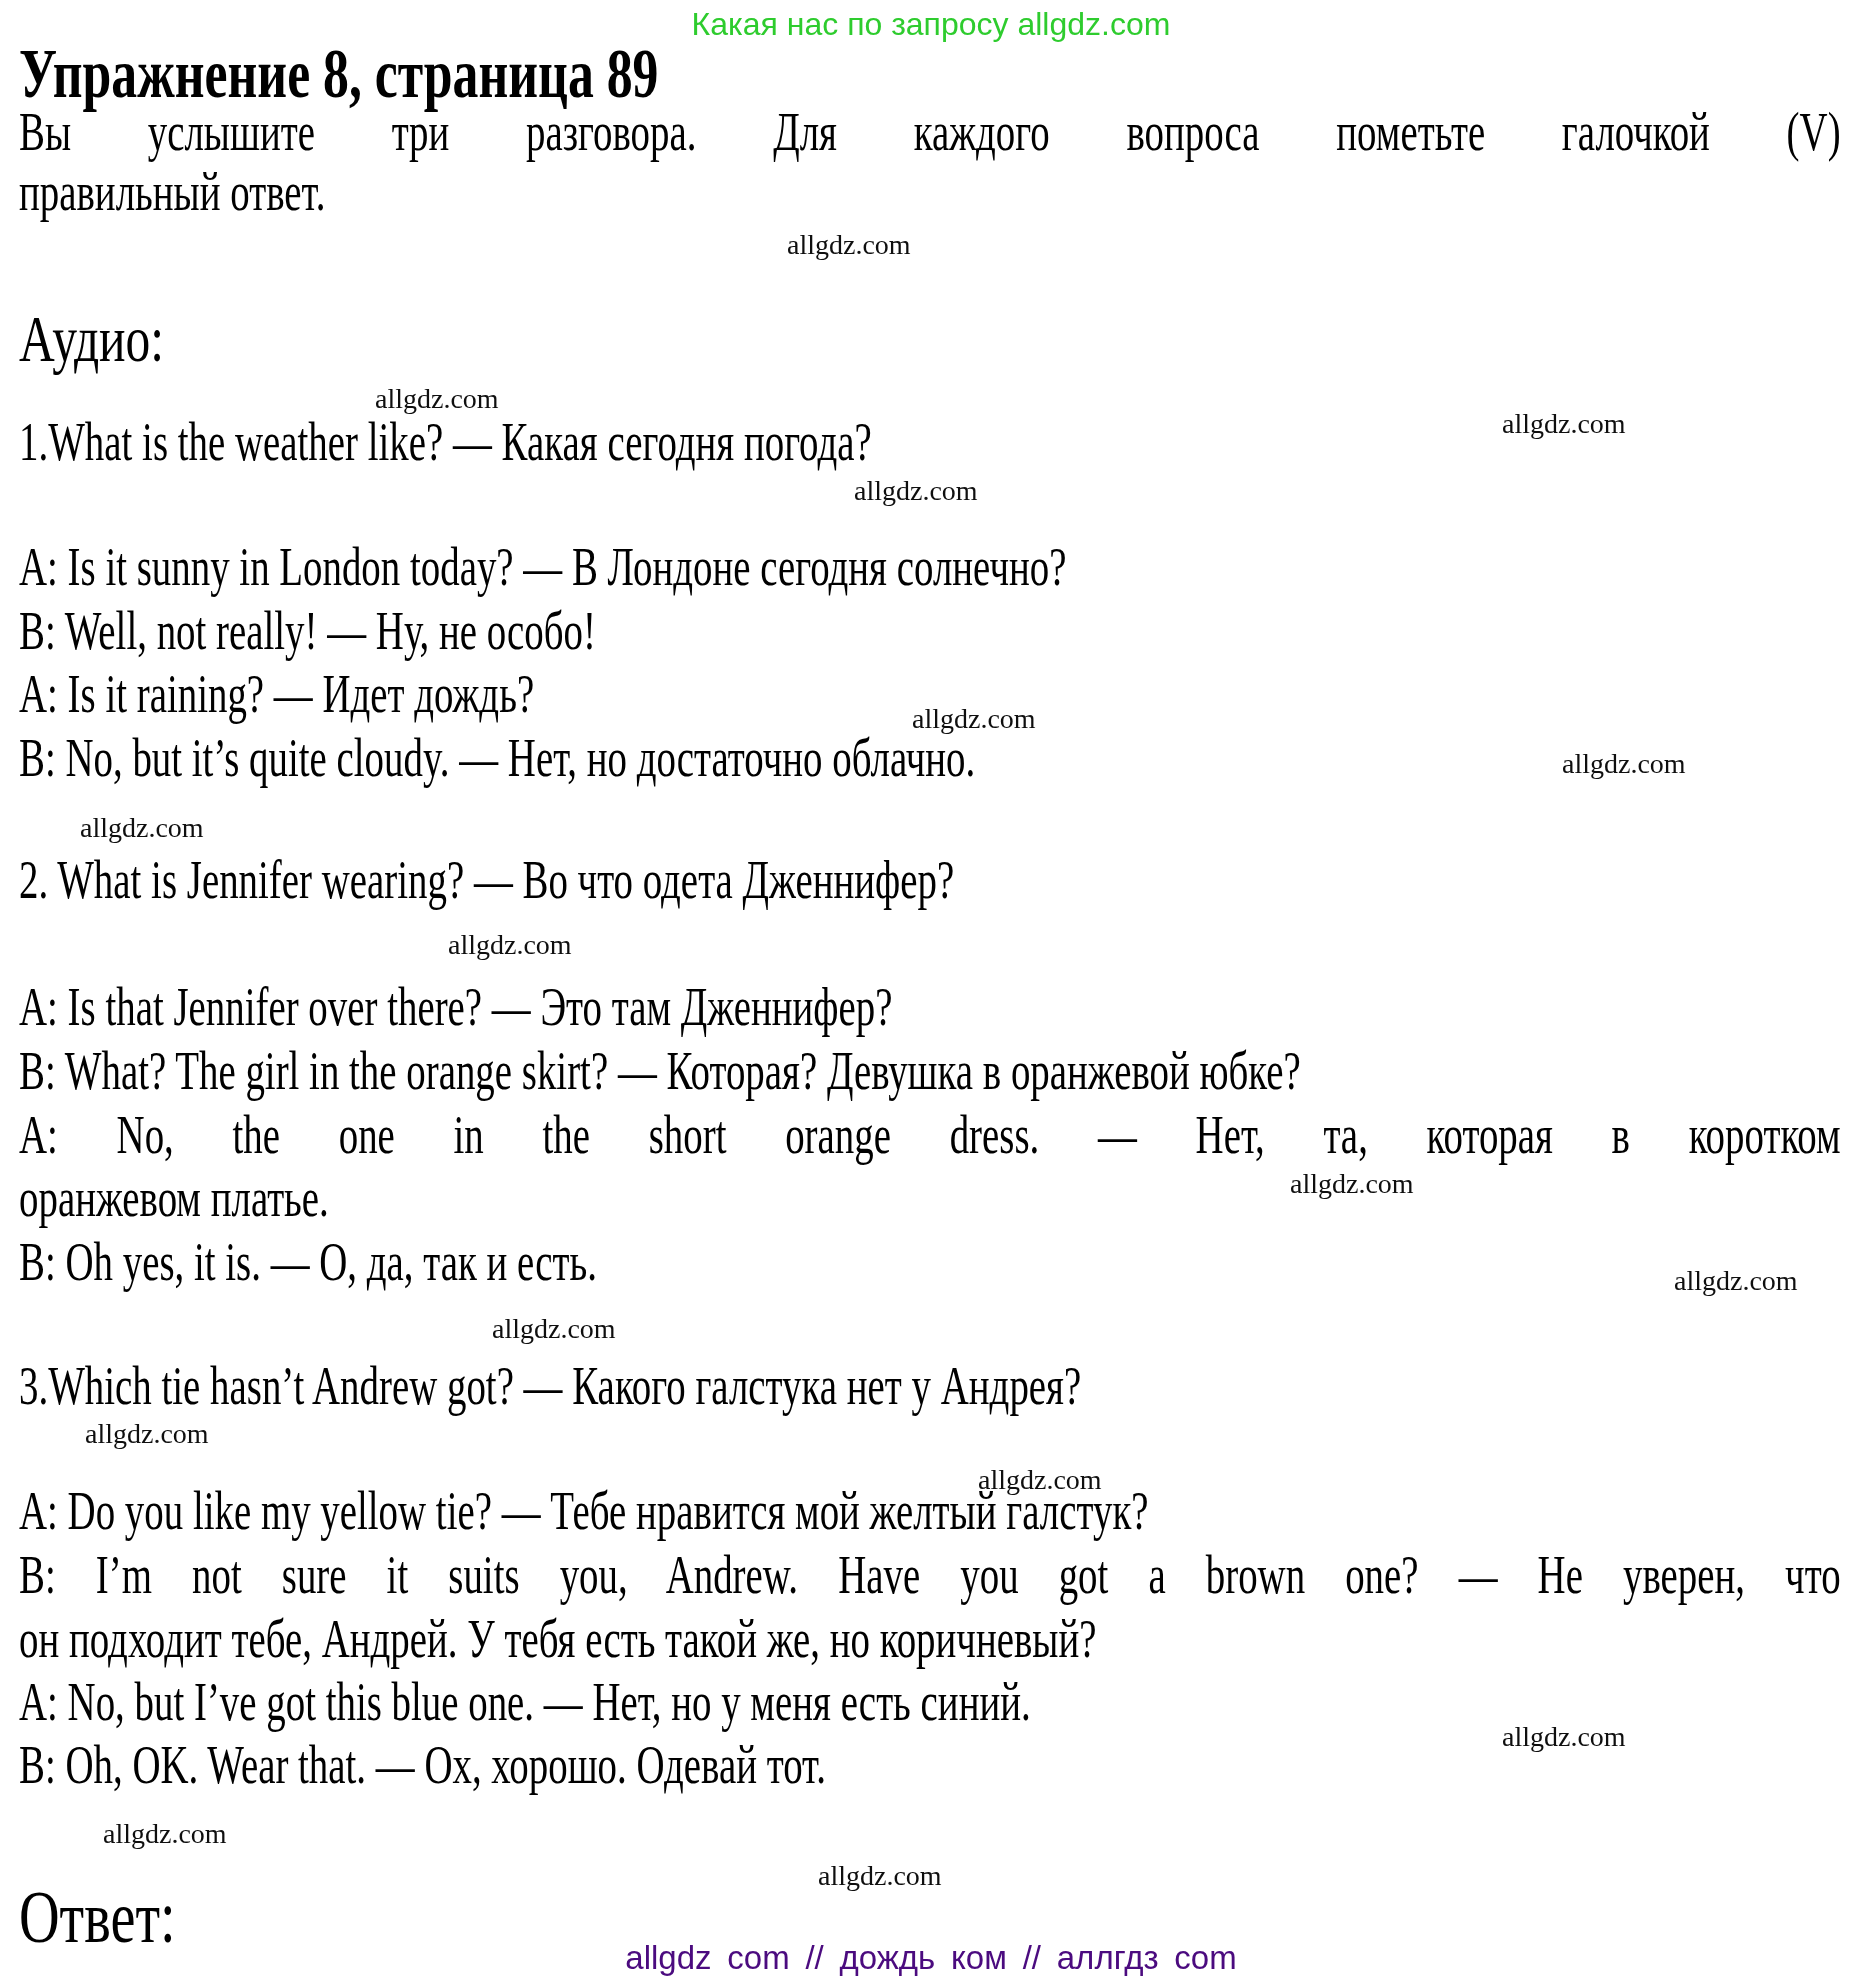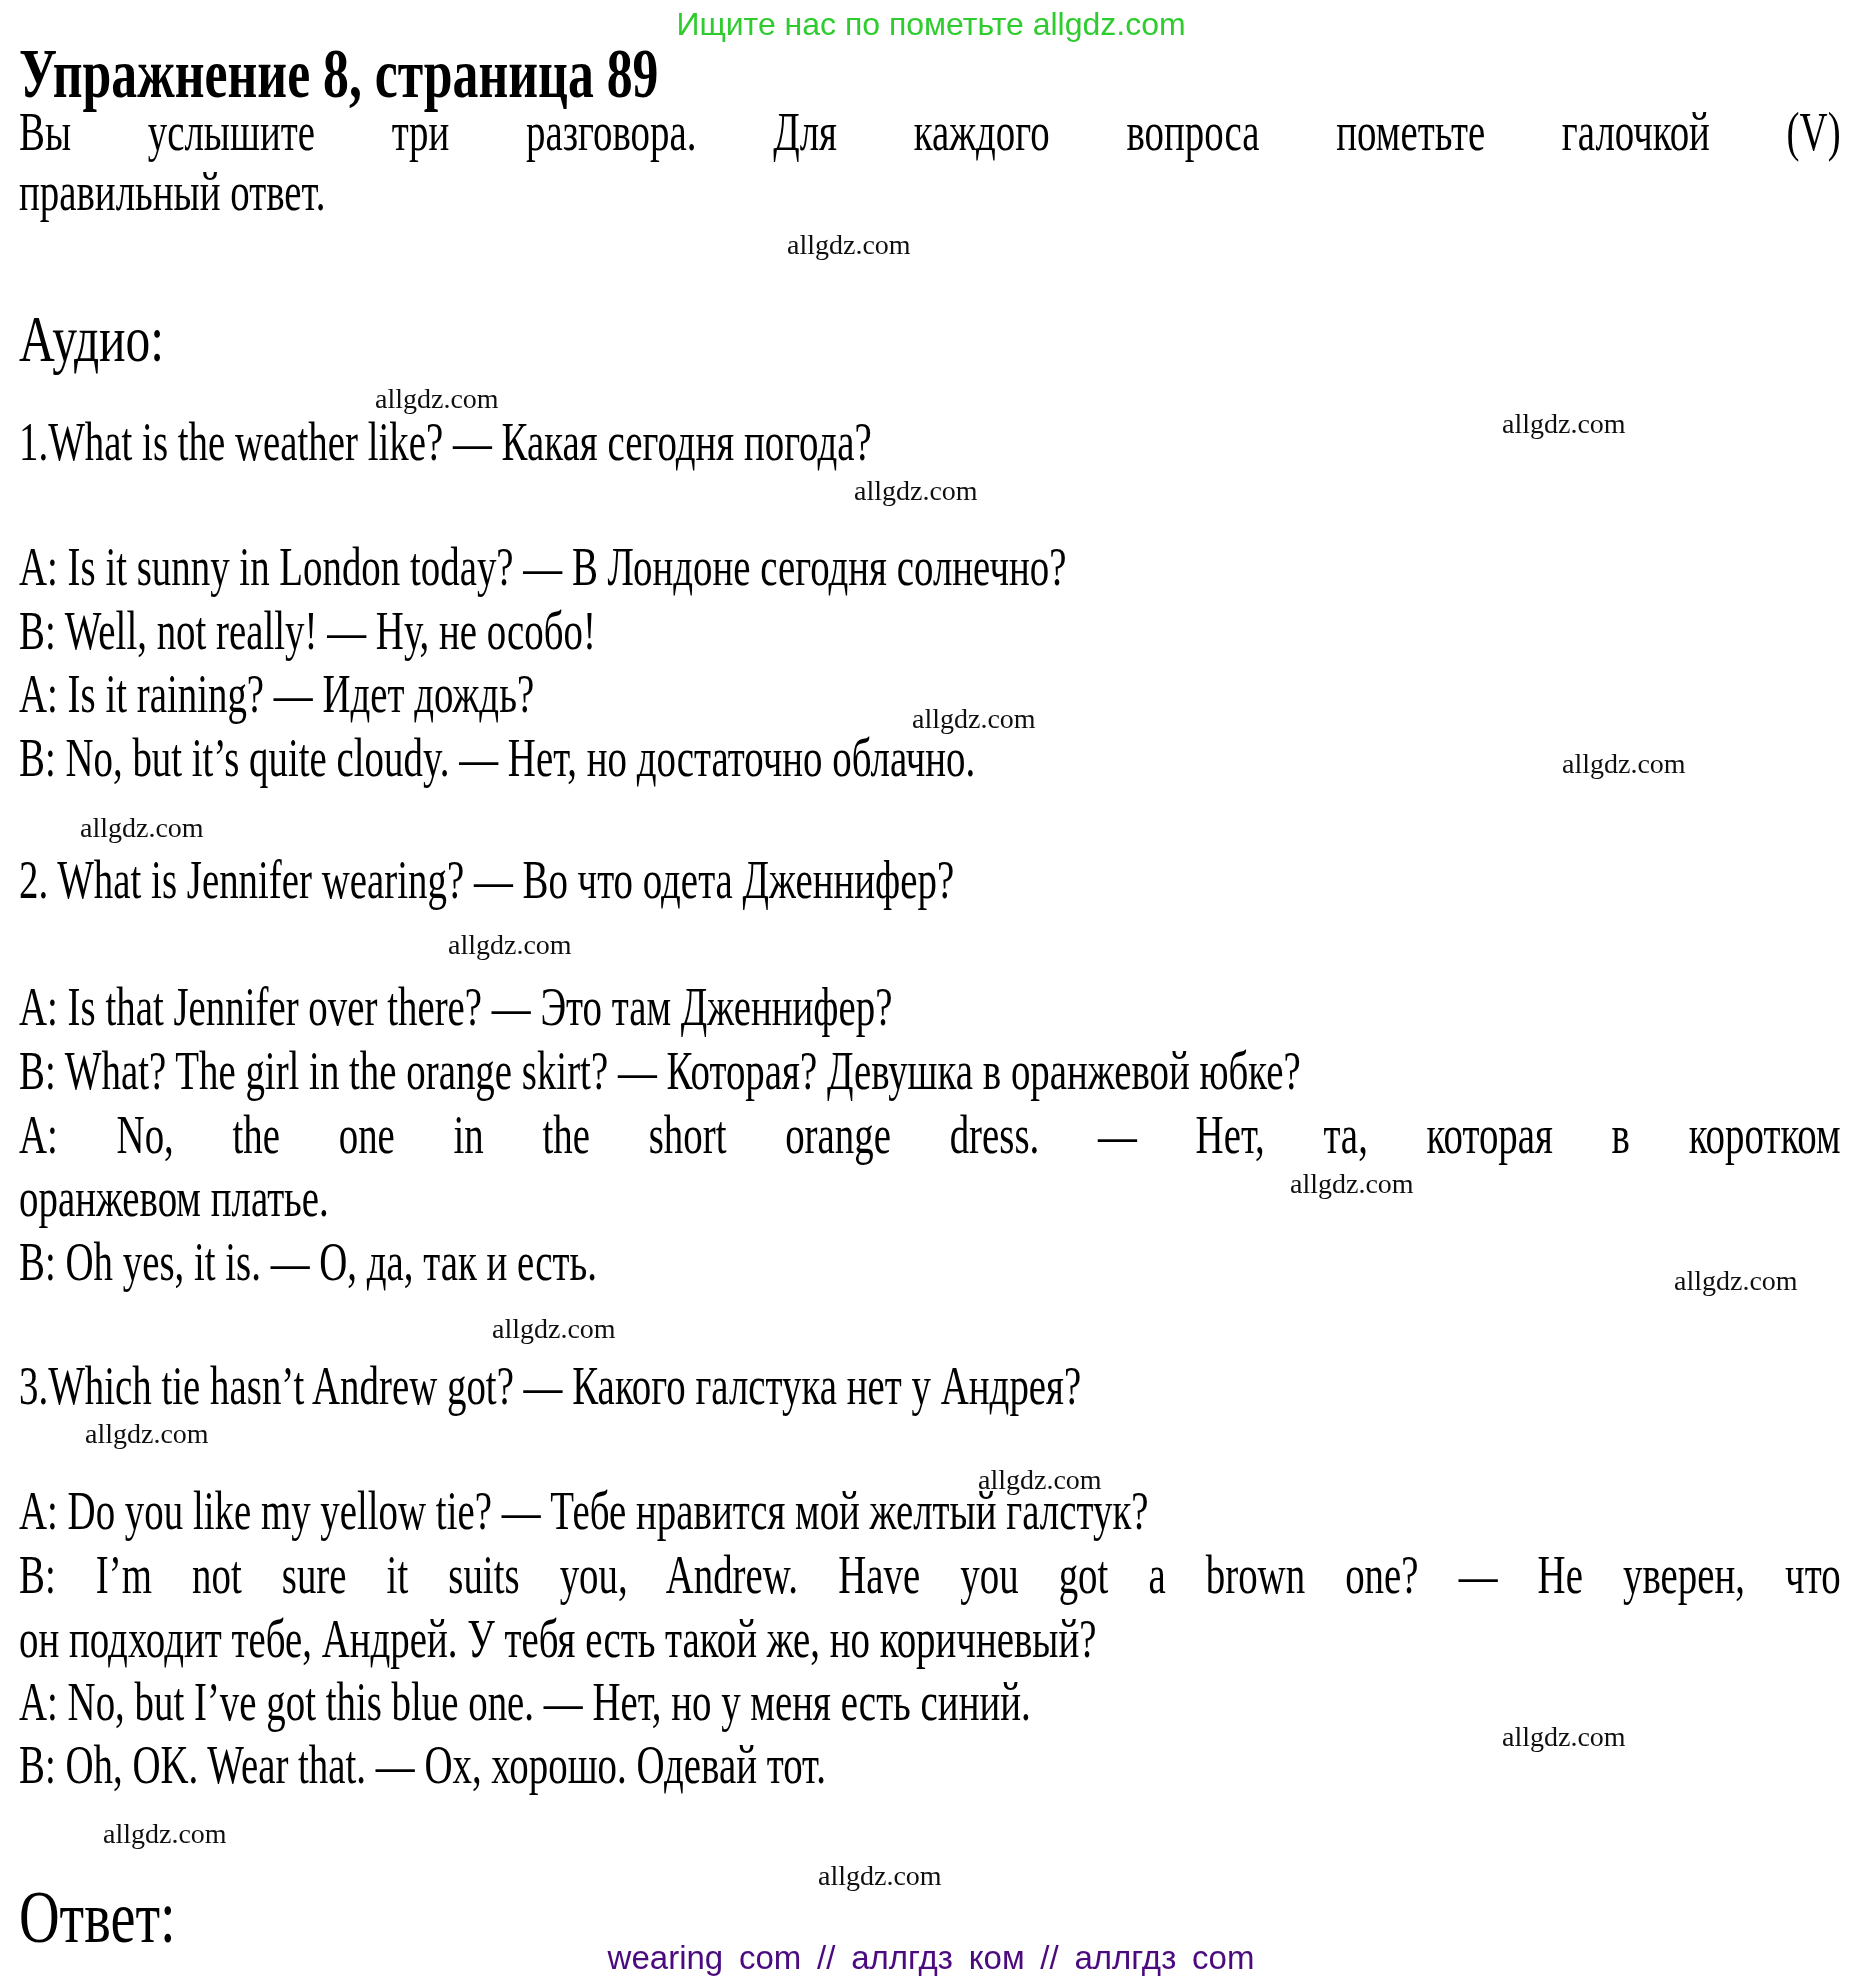--- a/index.html
+++ b/index.html
@@ -73,21 +73,21 @@
     font-size: 33px;
     word-spacing: 6.6px;
     color: var(--footer-purple, #4b0b7f);
   }
 </style>
 </head>
 <body>
 
 <div class="page">
 
-  <div class="promo">Ищите нас по пометьте allgdz.com</div>
+  <div class="promo">Какая нас по запросу allgdz.com</div>
 
   <div class="h1">Упражнение 8, страница 89</div>
 
   <div class="bodyline just" style="top:101px">Вы услышите три разговора. Для каждого вопроса пометьте галочкой (V)</div>
   <div class="bodyline" style="top:161px">правильный ответ.</div>
 
   <div class="sublabel" style="top:303px">Аудио:</div>
 
   <div class="bodyline" style="top:411px">1.What is the weather like? — Какая сегодня погода?</div>
   <div class="bodyline" style="top:536px">A: Is it sunny in London today? — В Лондоне сегодня солнечно?</div>
@@ -104,21 +104,21 @@
 
   <div class="bodyline" style="top:1355px">3.Which tie hasn’t Andrew got? — Какого галстука нет у Андрея?</div>
   <div class="bodyline" style="top:1480px">A: Do you like my yellow tie? — Тебе нравится мой желтый галстук?</div>
   <div class="bodyline just" style="top:1544px">B: I’m not sure it suits you, Andrew. Have you got a brown one? — Не уверен, что</div>
   <div class="bodyline" style="top:1608px">он подходит тебе, Андрей. У тебя есть такой же, но коричневый?</div>
   <div class="bodyline" style="top:1671px">A: No, but I’ve got this blue one. — Нет, но у меня есть синий.</div>
   <div class="bodyline" style="top:1734px">B: Oh, OK. Wear that. — Ох, хорошо. Одевай тот.</div>
 
   <div class="sublabel answer-label" style="top:1876px">Ответ:</div>
 
-  <div class="footer">wearing com // аллгдз ком // аллгдз com</div>
+  <div class="footer">allgdz com // дождь ком // аллгдз com</div>
 
   <span class="wm" style="left:787px;  top:230px">allgdz.com</span>
   <span class="wm" style="left:375px;  top:384px">allgdz.com</span>
   <span class="wm" style="left:1502px; top:409px">allgdz.com</span>
   <span class="wm" style="left:854px;  top:476px">allgdz.com</span>
   <span class="wm" style="left:912px;  top:704px">allgdz.com</span>
   <span class="wm" style="left:1562px; top:749px">allgdz.com</span>
   <span class="wm" style="left:80px;   top:813px">allgdz.com</span>
   <span class="wm" style="left:448px;  top:930px">allgdz.com</span>
   <span class="wm" style="left:1290px; top:1169px">allgdz.com</span>

